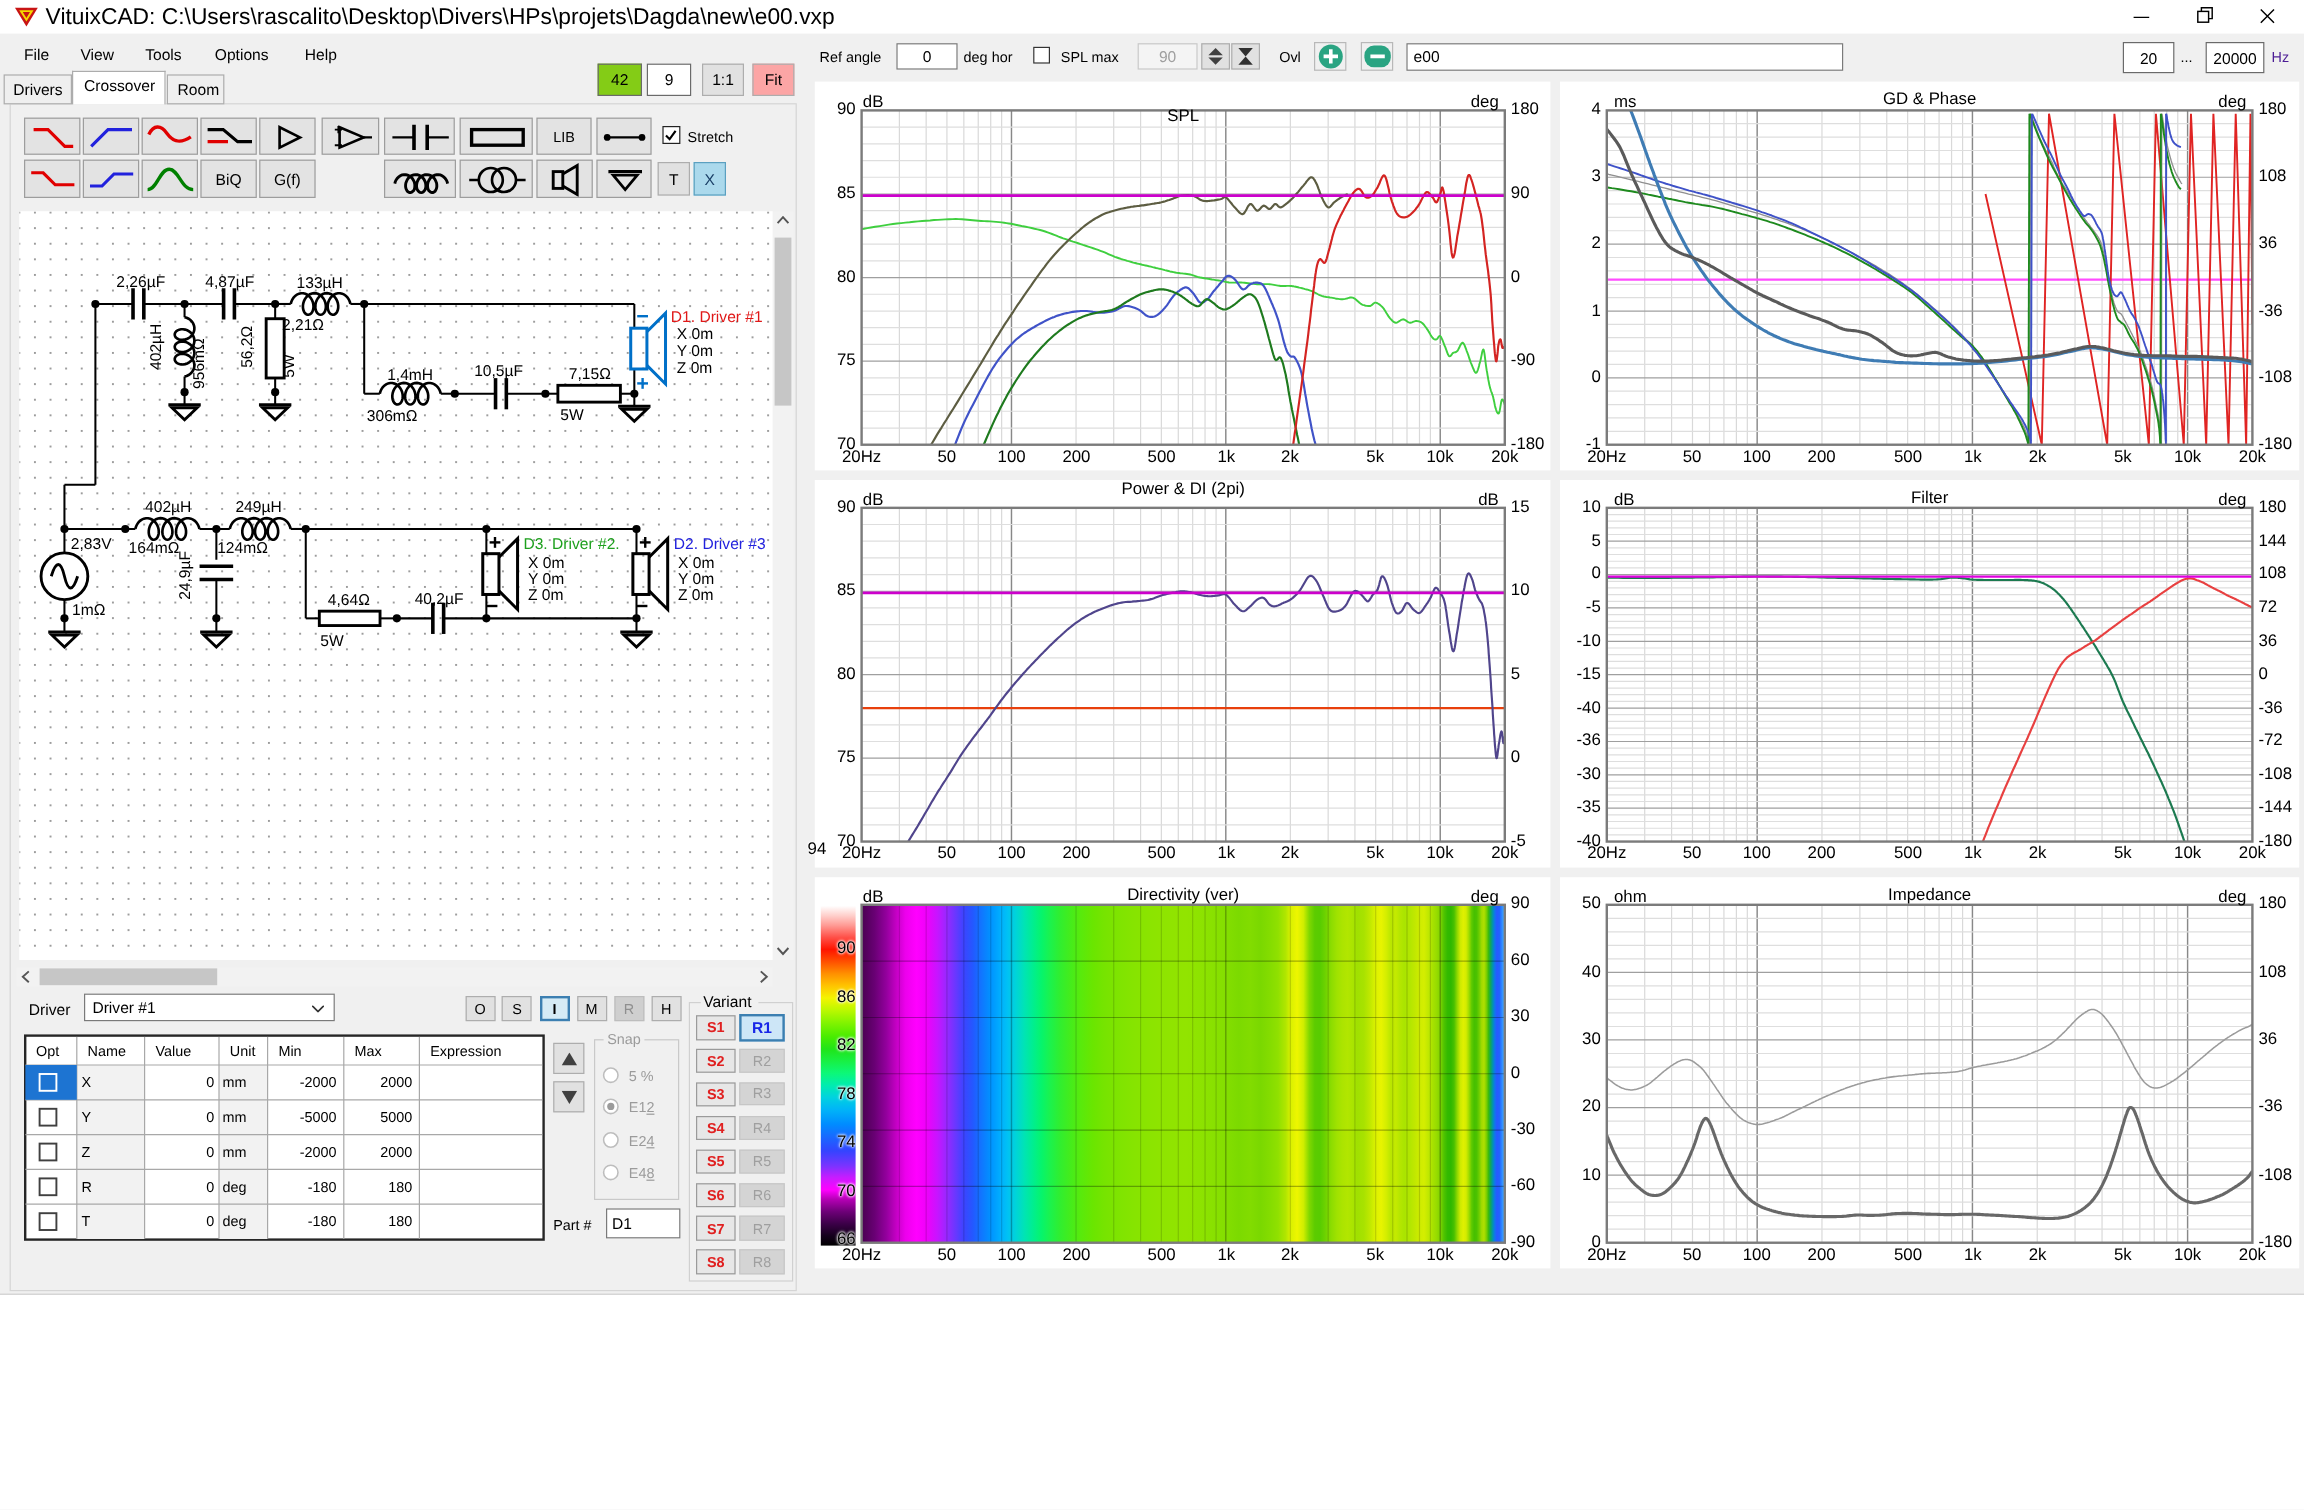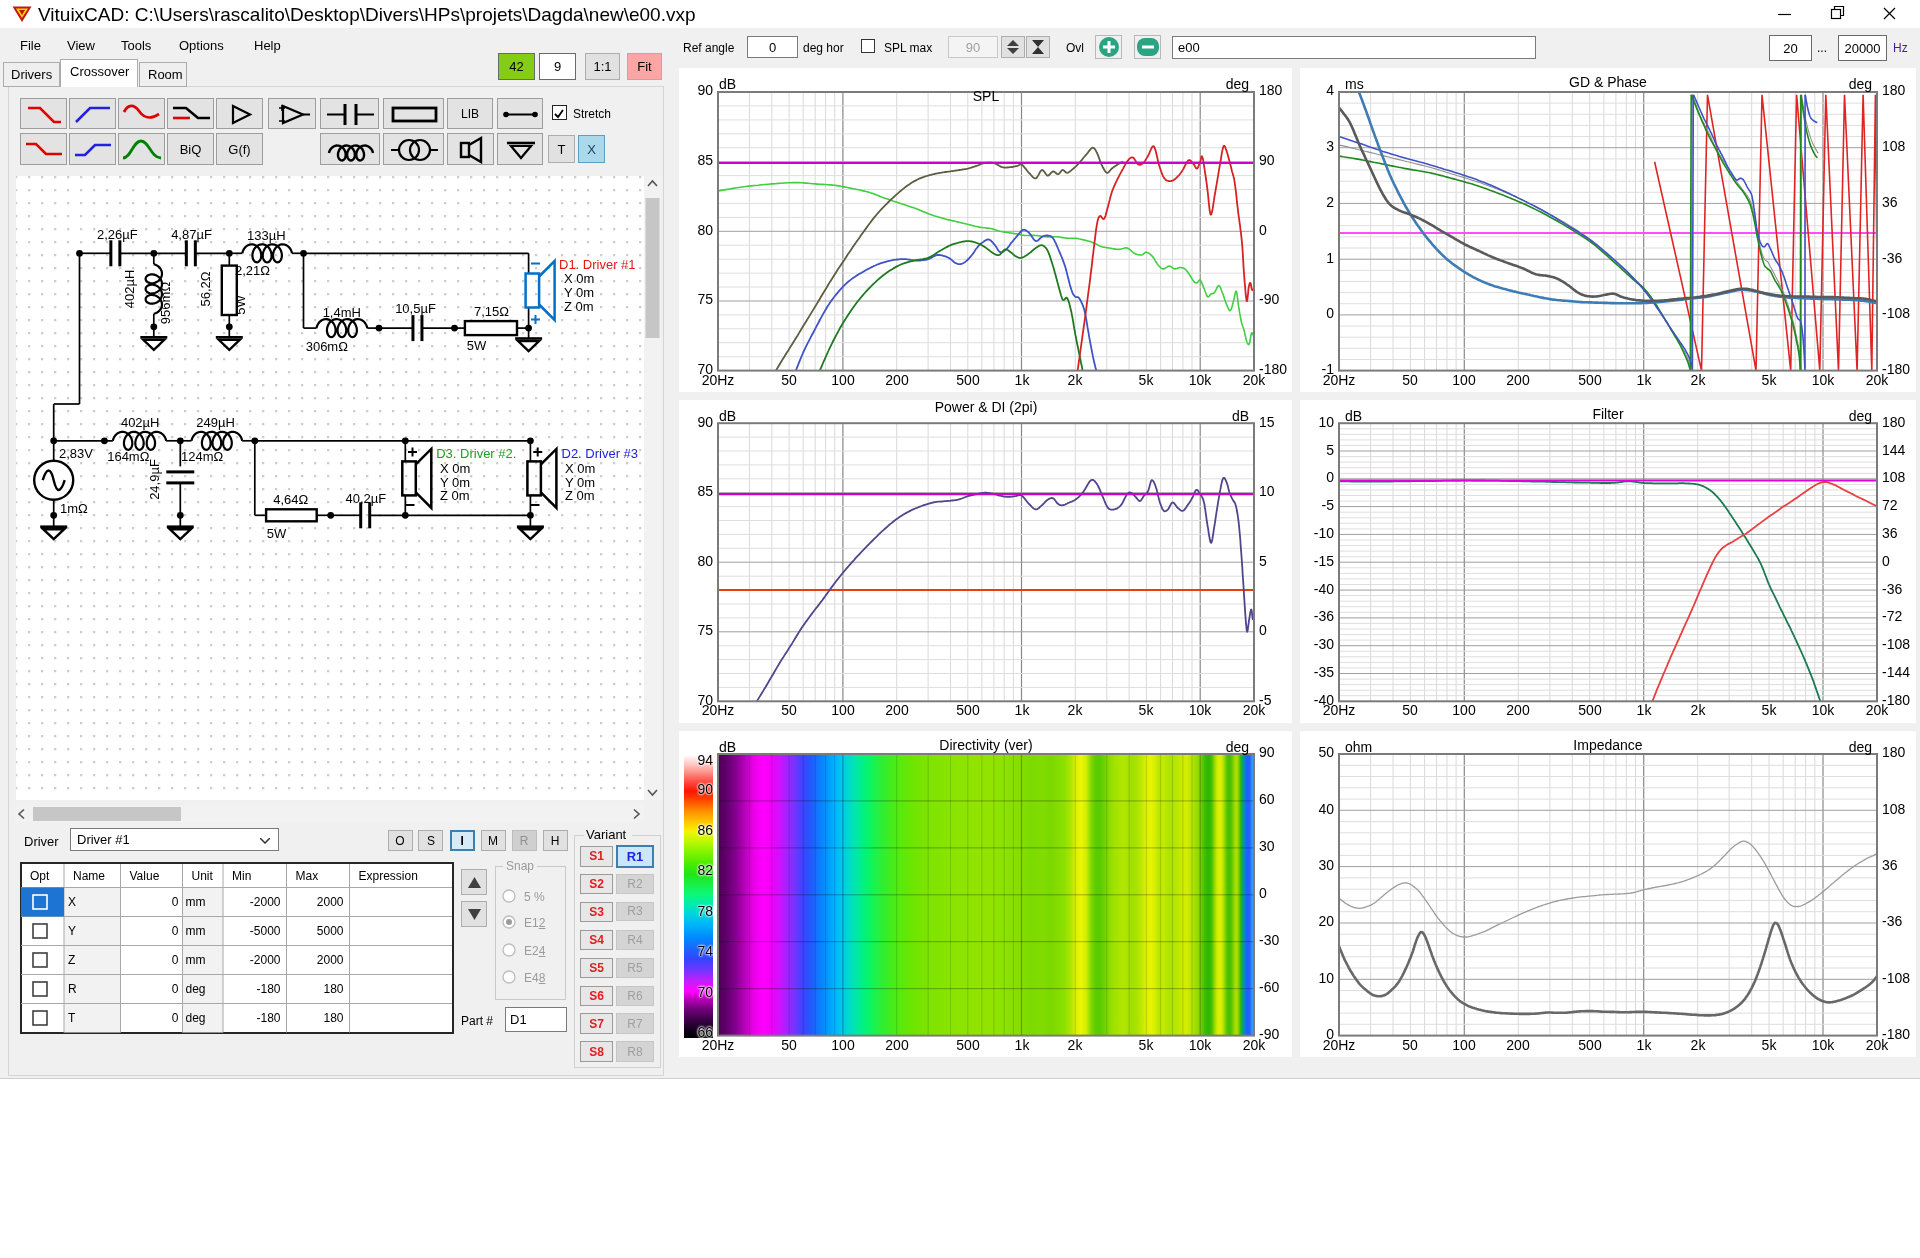--- a/index.html
+++ b/index.html
@@ -1072,21 +1072,21 @@
     <div class="lbl" style="left:1314px;top:702px;width:50px;text-align:center">20Hz</div>
     <div class="lbl" style="left:1385px;top:702px;width:50px;text-align:center">50</div>
     <div class="lbl" style="left:1439px;top:702px;width:50px;text-align:center">100</div>
     <div class="lbl" style="left:1493px;top:702px;width:50px;text-align:center">200</div>
     <div class="lbl" style="left:1565px;top:702px;width:50px;text-align:center">500</div>
     <div class="lbl" style="left:1619px;top:702px;width:50px;text-align:center">1k</div>
     <div class="lbl" style="left:1673px;top:702px;width:50px;text-align:center">2k</div>
     <div class="lbl" style="left:1744px;top:702px;width:50px;text-align:center">5k</div>
     <div class="lbl" style="left:1798px;top:702px;width:50px;text-align:center">10k</div>
     <div class="lbl" style="left:1852px;top:702px;width:50px;text-align:center">20k</div>
-    <div class="lbl" style="left:673px;top:752px;width:40px;text-align:right;font-size:14px;text-shadow:0 0 2px #fff,0 0 2px #fff,0 0 3px #fff">94</div>
+    <div class="lbl" style="left:673px;top:699px;width:40px;text-align:left;font-size:14px;text-shadow:0 0 2px #fff,0 0 2px #fff,0 0 3px #fff">94</div>
     <div class="lbl" style="left:673px;top:781px;width:40px;text-align:right;font-size:14px;text-shadow:0 0 2px #fff,0 0 2px #fff,0 0 3px #fff">90</div>
     <div class="lbl" style="left:673px;top:822px;width:40px;text-align:right;font-size:14px;text-shadow:0 0 2px #fff,0 0 2px #fff,0 0 3px #fff">86</div>
     <div class="lbl" style="left:673px;top:862px;width:40px;text-align:right;font-size:14px;text-shadow:0 0 2px #fff,0 0 2px #fff,0 0 3px #fff">82</div>
     <div class="lbl" style="left:673px;top:903px;width:40px;text-align:right;font-size:14px;text-shadow:0 0 2px #fff,0 0 2px #fff,0 0 3px #fff">78</div>
     <div class="lbl" style="left:673px;top:943px;width:40px;text-align:right;font-size:14px;text-shadow:0 0 2px #fff,0 0 2px #fff,0 0 3px #fff">74</div>
     <div class="lbl" style="left:673px;top:984px;width:40px;text-align:right;font-size:14px;text-shadow:0 0 2px #fff,0 0 2px #fff,0 0 3px #fff">70</div>
     <div class="lbl" style="left:673px;top:1024px;width:40px;text-align:right;font-size:14px;text-shadow:0 0 2px #fff,0 0 2px #fff,0 0 3px #fff">66</div>
     <div class="lbl" style="left:1259px;top:744px;width:48px;text-align:left">90</div>
     <div class="lbl" style="left:1259px;top:791px;width:48px;text-align:left">60</div>
     <div class="lbl" style="left:1259px;top:838px;width:48px;text-align:left">30</div>

